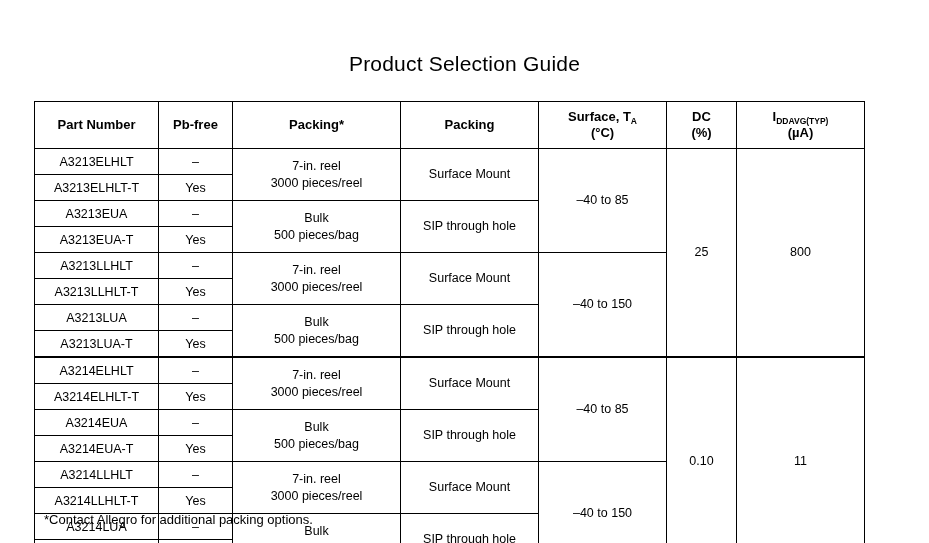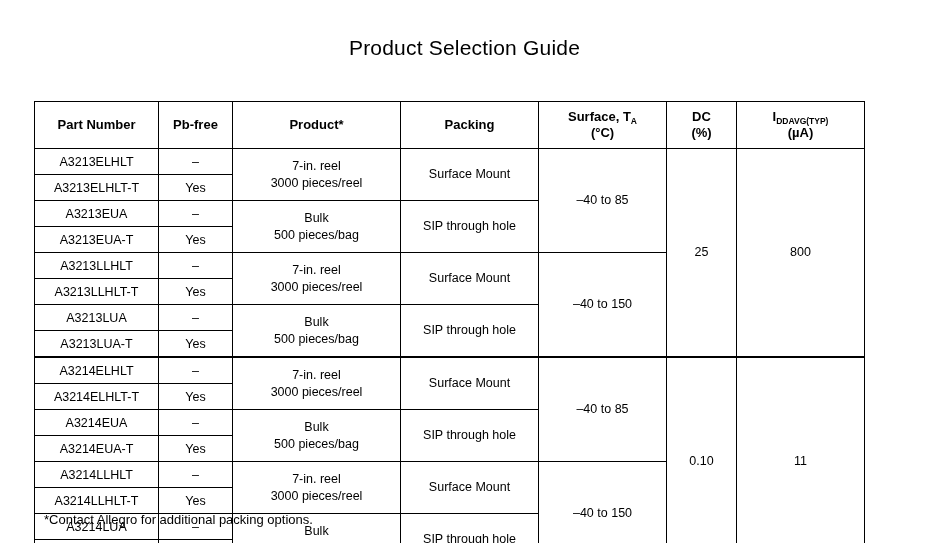--- a/index.html
+++ b/index.html
@@ -12,21 +12,21 @@
     height: 543px;
     font-family: "Liberation Sans", sans-serif;
     color: #000000;
     position: relative;
     overflow: hidden;
   }
   .page-title {
     text-align: center;
     font-size: 21px;
     font-weight: normal;
-    margin: 0;
+    margin: 16px;
     padding-top: 36px;
     letter-spacing: 0.2px;
   }
   .table-wrap {
     position: absolute;
     left: 34px;
     top: 101px;
     width: 830px;
   }
   table.psg {
@@ -98,21 +98,21 @@
         <col class="col-packing">
         <col class="col-mount">
       <col class="col-amb">
         <col class="col-dc">
         <col class="col-idd">
     </colgroup>
     <thead>
       <tr>
         <th>Part Number</th>
         <th>Pb-free</th>
-        <th>Product*</th>
+        <th>Packing*</th>
         <th>Packing</th>
         <th>
           <span>Surface, T</span><sub>A</sub><br>
           <span>(°C)</span>
         </th>
         <th>
           <span>DC</span><br>
           <span>(%)</span>
         </th>
         <th>

